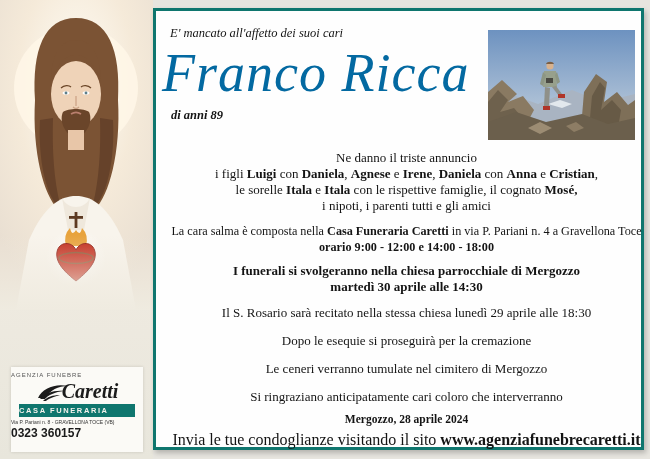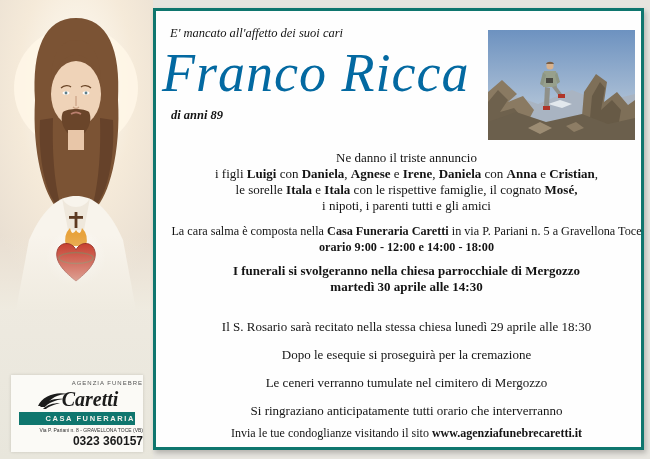--- a/index.html
+++ b/index.html
@@ -9,21 +9,21 @@
     font-family:"Liberation Serif","DejaVu Serif",serif; color:#141414;
   }
   
   .sidebar {
     position:absolute; left:0; top:0; width:153px; height:459px;
     background:linear-gradient(180deg,#f0e6dc 0%,#f0ebe1 55%,#e8e6dc 100%);
   }
   .jesus-wrap { position:absolute; top:0; left:0; width:153px; height:310px; }
   .logo-box {
     position:absolute; left:11px; bottom:7px; width:132px;
-    background:#fbfaf6; text-align:right; padding:5px 0 4px;
+    background:#fbfaf6; text-align:left; padding:5px 0 12px;
     box-shadow:0 0 3px rgba(0,0,0,.15);
   }
   .logo-tagline { font-family:"Liberation Sans",sans-serif; font-size:6px; letter-spacing:1px; color:#555; }
   .logo-brand-row { display:flex; align-items:flex-end; justify-content:center; height:24px; }
   .logo-brand { font-style:italic; font-weight:bold; font-size:20px; line-height:22px; margin-left:-8px; color:#1b1b1b; }
   .logo-banner {
     margin:2px auto 0; width:116px; background:#0f766e; color:#f4f2ec;
     font-family:"Liberation Sans",sans-serif; font-size:7.5px; font-weight:bold;
     letter-spacing:1.6px; padding:2px 0;
   }
@@ -38,24 +38,24 @@
   .intro { margin:15px 0 0 14px; font-style:italic; font-size:12.5px; }
   .deceased-name { margin:0 0 0 6px; font-style:italic; font-size:54px; line-height:64px; letter-spacing:1px; color:#0369a1; }
   .age { margin:3px 0 0 15px; font-style:italic; font-weight:bold; font-size:12.5px; }
   .photo-frame { position:absolute; left:332px; top:19px; width:147px; height:110px; background:#e8e2d6; }
   .photo-frame svg { display:block; }
   .body-block { position:absolute; top:139px; left:8px; width:100%; text-align:center; font-size:13px; }
   .tline { line-height:16px; white-space:nowrap; }
   .bd { font-weight:bold; }
   .sec-wake { margin-top:9px; font-size:12.2px; }
   .sec-funeral { margin-top:8px; }
-  .sec-rosary { margin-top:24px; }
+  .sec-rosary { margin-top:10px; }
   .sec-gap { margin-top:12px; }
   .sec-dateline { margin-top:7px; font-size:11.5px; font-weight:bold; line-height:14px; }
-  .sec-condolence { margin-top:7px; font-size:12px; line-height:14px; }
+  .sec-condolence { margin-top:7px; font-size:16px; line-height:14px; }
 </style>
 </head>
 <body>
 
 <div class="page">
 
   <div class="sidebar">
     <div class="jesus-wrap">
       <svg width="153" height="310" viewBox="0 0 153 310">
         <defs>
@@ -161,27 +161,28 @@
     </div>
 
     <div class="body-block">
       <div class="sec-family">
           <div class="tline"><span>Ne danno il triste annuncio</span></div>
           <div class="tline"><span>i figli </span><span class="bd">Luigi</span><span> con </span><span class="bd">Daniela</span><span>, </span><span class="bd">Agnese</span><span> e </span><span class="bd">Irene</span><span>, </span><span class="bd">Daniela</span><span> con </span><span class="bd">Anna</span><span> e </span><span class="bd">Cristian</span><span>,</span></div>
           <div class="tline"><span>le sorelle </span><span class="bd">Itala</span><span> e </span><span class="bd">Itala</span><span> con le rispettive famiglie, il cognato </span><span class="bd">Mosé,</span></div>
           <div class="tline"><span>i nipoti, i parenti tutti e gli amici</span></div>
         </div>
       <div class="sec-wake">
-          <div class="tline"><span>La cara salma è composta nella </span><span class="bd">Casa Funeraria Caretti</span><span> in via P. Pariani n. 5 a Gravellona Toce</span></div>
+          <div class="tline"><span>La cara salma è composta nella </span><span class="bd">Casa Funeraria Caretti</span><span> in via P. Pariani n. 4 a Gravellona Toce</span></div>
           <div class="tline"><span class="bd">orario 9:00 - 12:00 e 14:00 - 18:00</span></div>
         </div>
       <div class="sec-funeral">
           <div class="tline"><span class="bd">I funerali si svolgeranno nella chiesa parrocchiale di Mergozzo</span></div>
           <div class="tline"><span class="bd">martedì 30 aprile alle 14:30</span></div>
         </div>
       <div class="tline sec-rosary">Il S. Rosario sarà recitato nella stessa chiesa lunedì 29 aprile alle 18:30</div>
       <div class="tline sec-gap">Dopo le esequie si proseguirà per la cremazione</div>
       <div class="tline sec-gap">Le ceneri verranno tumulate nel cimitero di Mergozzo</div>
-      <div class="tline sec-gap">Si ringraziano anticipatamente tutti orario che interverranno</div>
+      <div class="tline sec-gap">Si ringraziano anticipatamente cari coloro che interverranno</div>
+      <div class="tline sec-dateline">Mergozzo, 28 aprile 2024</div>
       <div class="tline sec-condolence"><span>Invia le tue condoglianze visitando il sito </span><span class="bd">www.agenziafunebrecaretti.it</span></div>
     </div>
   </div>
 </div>
 
 </body></html>

